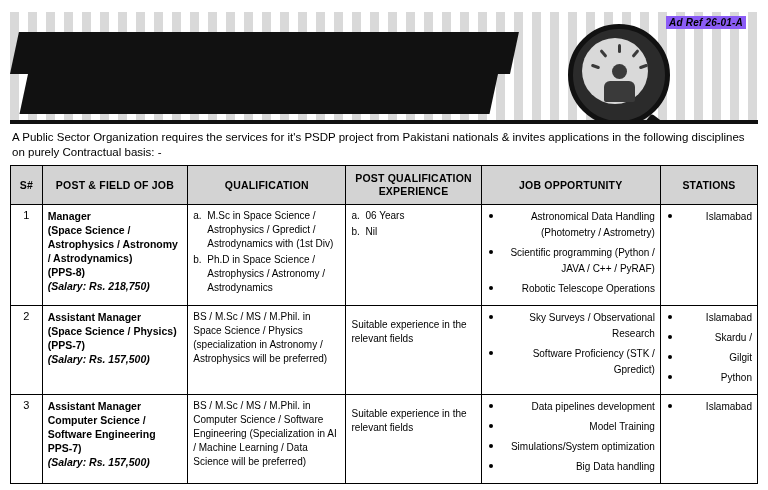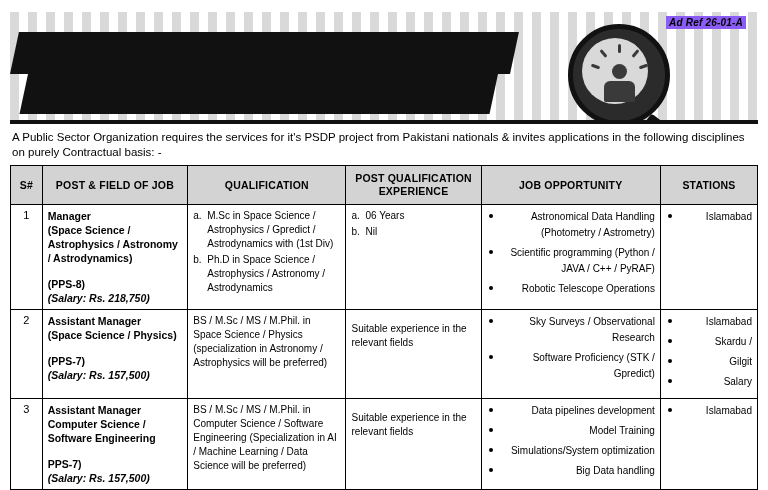--- a/index.html
+++ b/index.html
@@ -203,21 +203,20 @@
     font-size: 11px;
   }
   .post-title {
     font-weight: bold;
     font-size: 10.5px;
     line-height: 14px;
   }
   .post-scale {
     font-weight: bold;
     font-size: 10.5px;
-    margin-top: 12px;
     line-height: 14px;
   }
   .post-salary {
     font-weight: bold;
     font-style: italic;
     font-size: 10.5px;
     line-height: 14px;
   }
   .qual-list, .exp-list, .desc-list, .stat-list {
     margin: 0;
@@ -374,21 +373,21 @@
           <ul class="desc-list">
             <li>Sky Surveys / Observational Research</li>
             <li>Software Proficiency (STK / Gpredict)</li>
           </ul>
         </td>
         <td>
           <ul class="stat-list">
             <li>Islamabad</li>
             <li>Skardu /</li>
             <li>Gilgit</li>
-            <li>Salary</li>
+            <li>Python</li>
           </ul>
         </td>
       </tr>
 
       <tr>
         <td class="sno">3</td>
         <td>
           <div class="post-title" style="white-space:pre-line">Assistant Manager
 Computer Science / Software Engineering</div>
           <div class="post-scale">PPS-7)</div>

